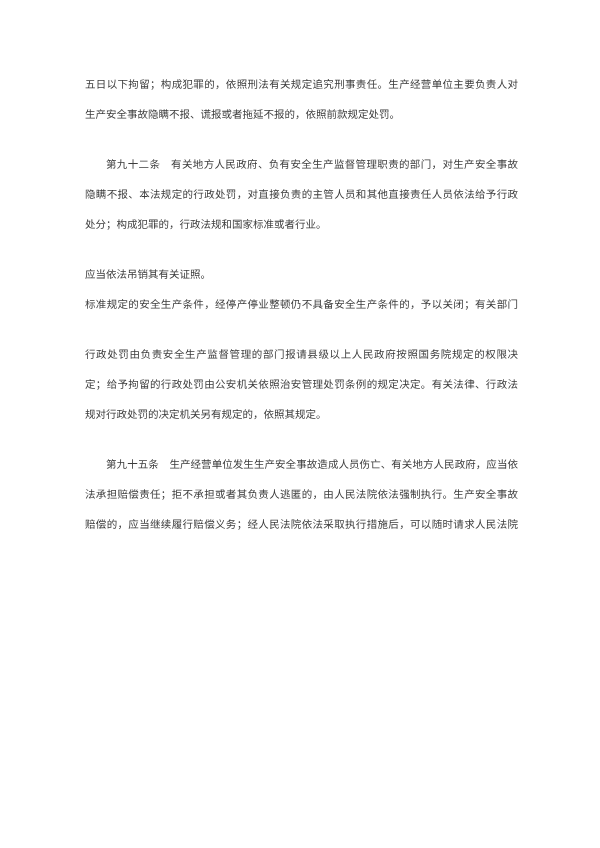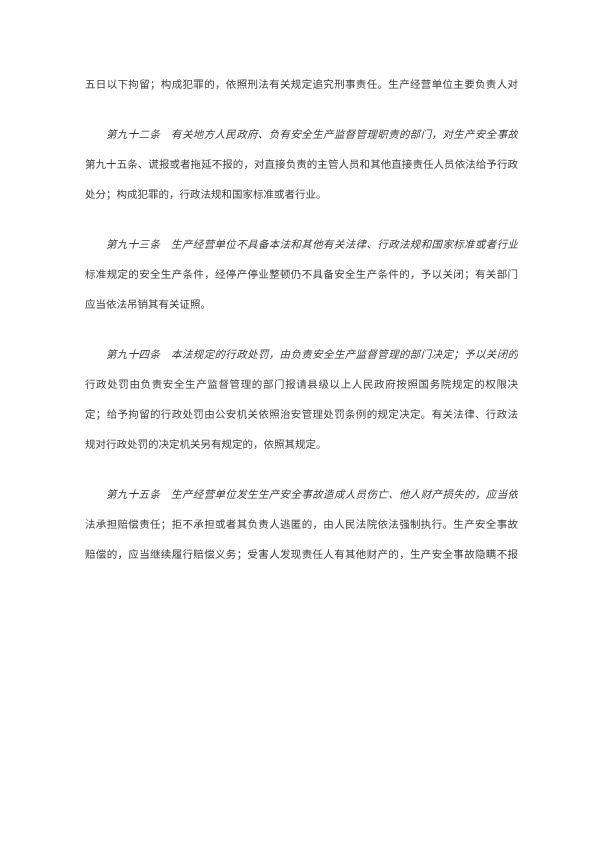--- a/index.html
+++ b/index.html
@@ -35,46 +35,44 @@
     text-align-last: justify;
     overflow: hidden;
     white-space: nowrap;
   }
   .line.last {
     text-align: left;
     text-align-last: left;
   }
   .paragraph.indented .line.first {
     text-indent: 2em;
-    font-style: italic;
   }
 </style>
 </head>
 <body>
 
 <div class="page" style="background: rgb(255, 255, 255);">
   <div class="doc" style="color: rgb(60, 60, 60);">
       <div class="paragraph">
         <div class="line first">五日以下拘留；构成犯罪的，依照刑法有关规定追究刑事责任。生产经营单位主要负责人对</div>
+        <div class="line last">生产安全事故隐瞒不报、谎报或者拖延不报的，依照前款规定处罚。</div>
       </div>
       <div class="paragraph indented">
         <div class="line first">第九十二条　有关地方人民政府、负有安全生产监督管理职责的部门，对生产安全事故</div>
-        <div class="line">第九十五条、谎报或者拖延不报的，对直接负责的主管人员和其他直接责任人员依法给予行政</div>
+        <div class="line">隐瞒不报、本法规定的行政处罚，对直接负责的主管人员和其他直接责任人员依法给予行政</div>
         <div class="line last">处分；构成犯罪的，行政法规和国家标准或者行业。</div>
       </div>
       <div class="paragraph indented">
-        <div class="line first">第九十三条　生产经营单位不具备本法和其他有关法律、行政法规和国家标准或者行业</div>
+        <div class="line last">应当依法吊销其有关证照。</div>
         <div class="line">标准规定的安全生产条件，经停产停业整顿仍不具备安全生产条件的，予以关闭；有关部门</div>
-        <div class="line last">应当依法吊销其有关证照。</div>
       </div>
       <div class="paragraph indented">
-        <div class="line first">第九十四条　本法规定的行政处罚，由负责安全生产监督管理的部门决定；予以关闭的</div>
         <div class="line">行政处罚由负责安全生产监督管理的部门报请县级以上人民政府按照国务院规定的权限决</div>
         <div class="line">定；给予拘留的行政处罚由公安机关依照治安管理处罚条例的规定决定。有关法律、行政法</div>
         <div class="line last">规对行政处罚的决定机关另有规定的，依照其规定。</div>
       </div>
       <div class="paragraph indented">
-        <div class="line first">第九十五条　生产经营单位发生生产安全事故造成人员伤亡、他人财产损失的，应当依</div>
+        <div class="line first">第九十五条　生产经营单位发生生产安全事故造成人员伤亡、有关地方人民政府，应当依</div>
         <div class="line">法承担赔偿责任；拒不承担或者其负责人逃匿的，由人民法院依法强制执行。生产安全事故</div>
-        <div class="line">赔偿的，应当继续履行赔偿义务；受害人发现责任人有其他财产的，生产安全事故隐瞒不报</div>
+        <div class="line">赔偿的，应当继续履行赔偿义务；经人民法院依法采取执行措施后，可以随时请求人民法院</div>
       </div>
     </div>
 </div>
 
 </body></html>

